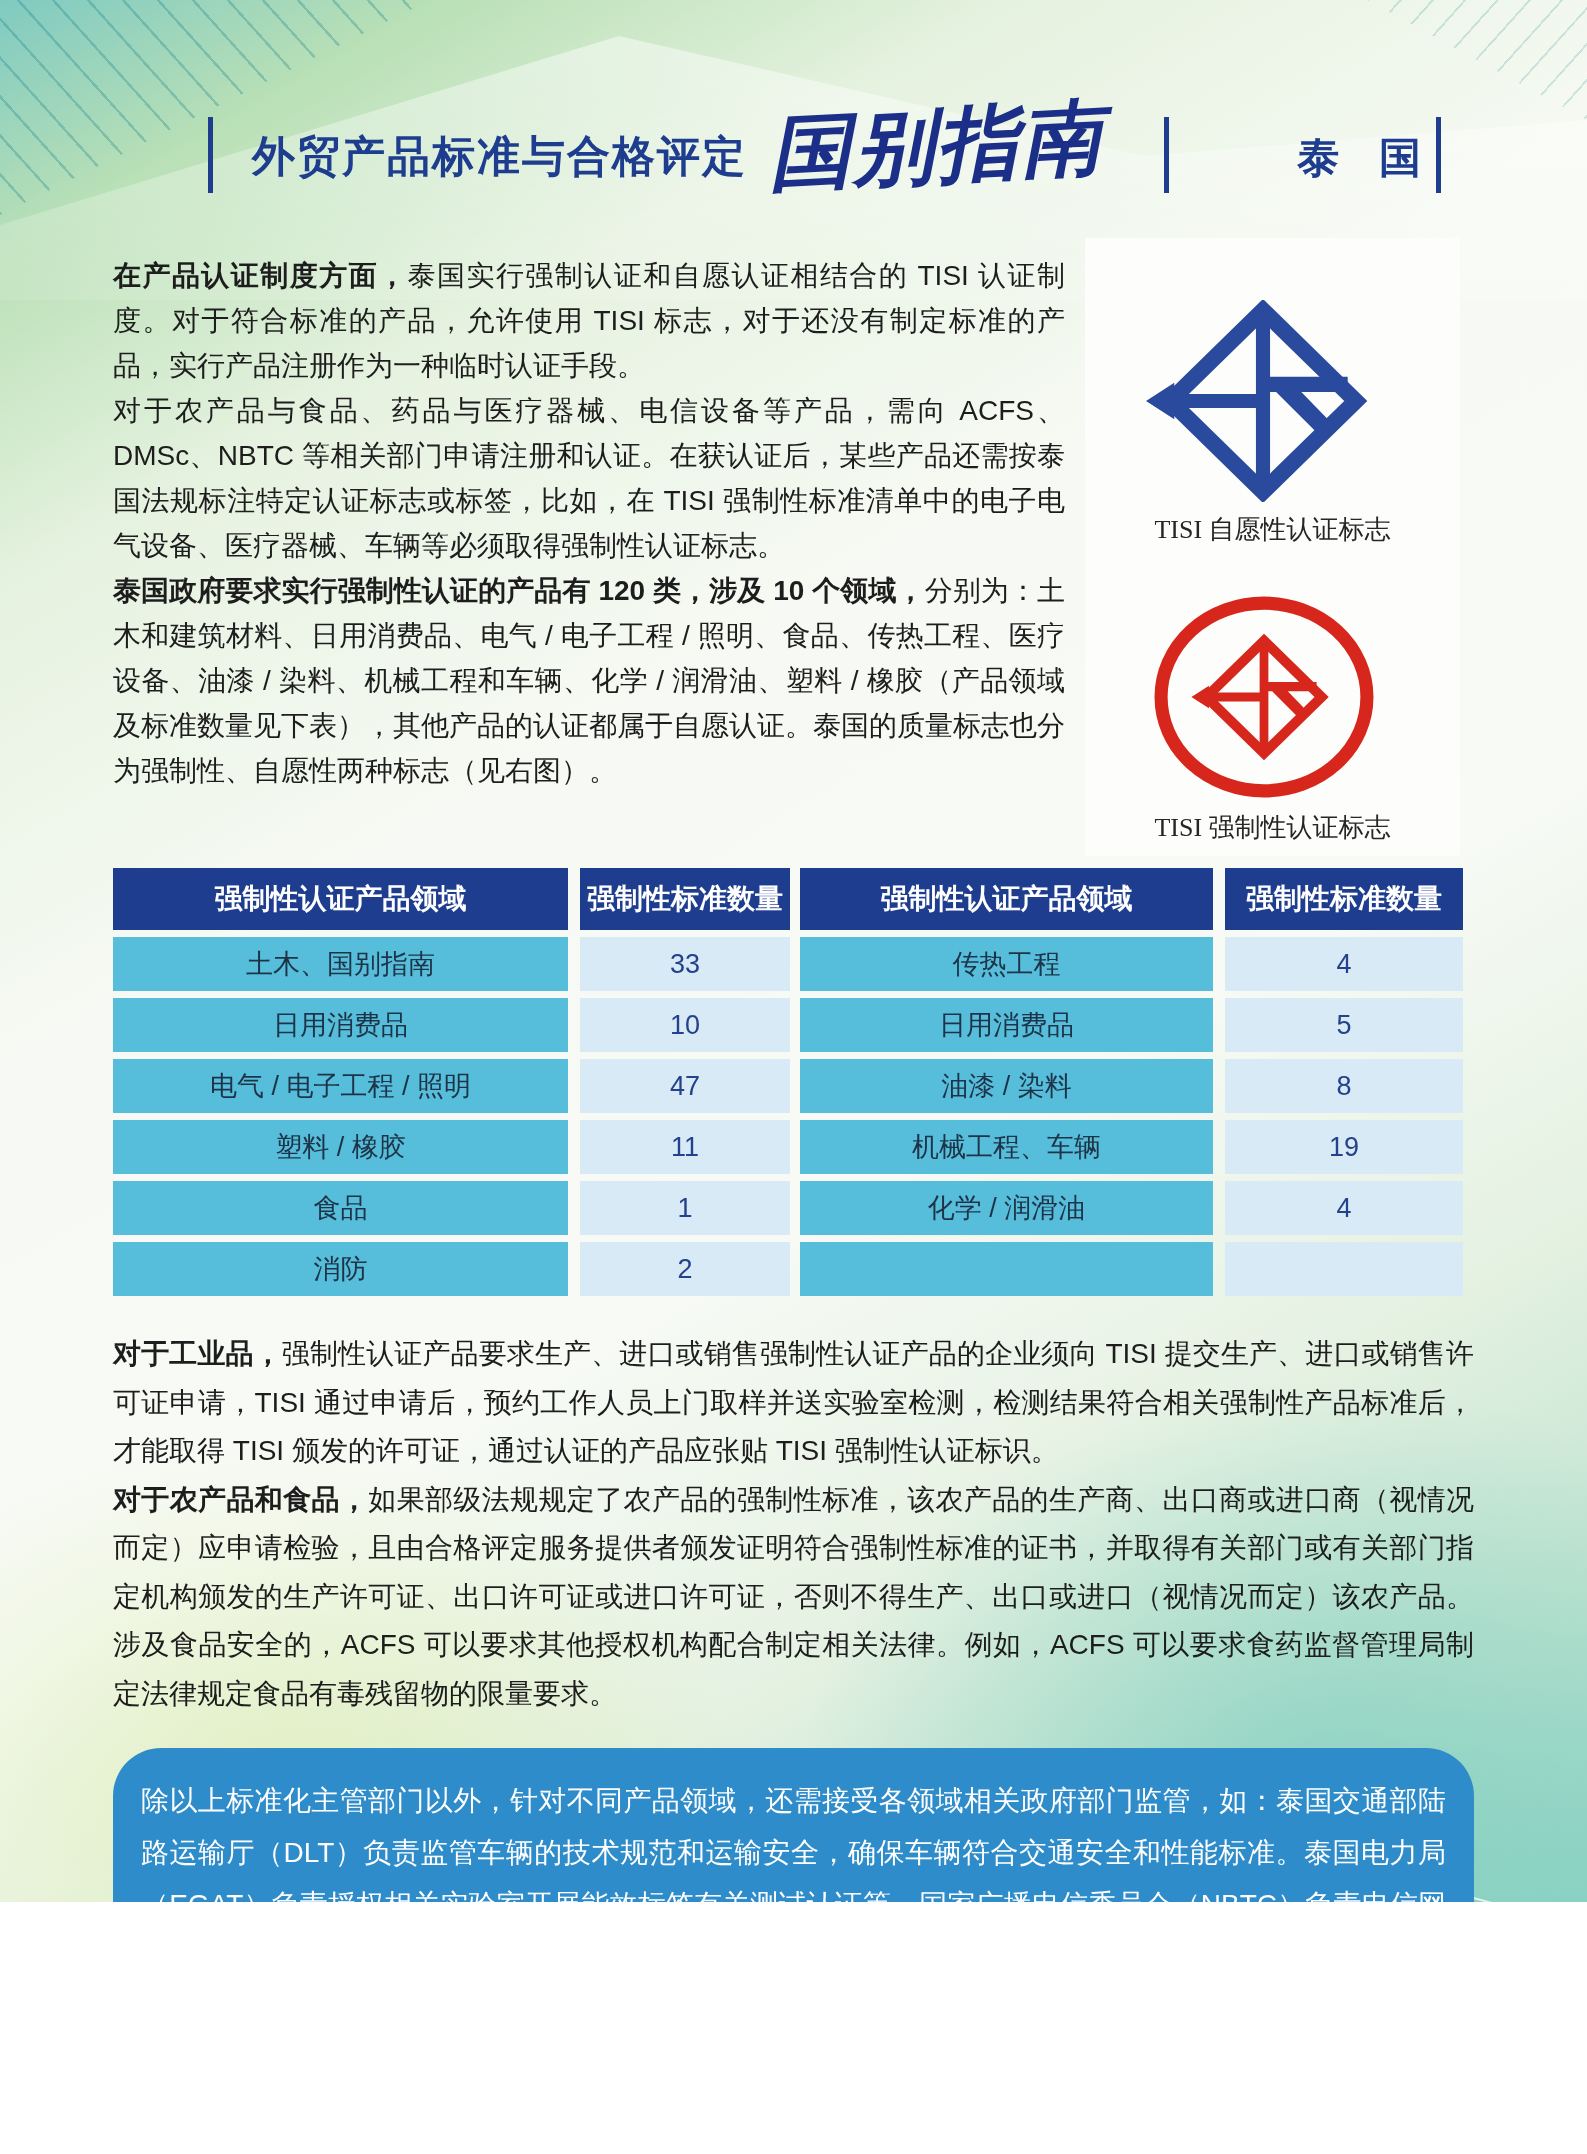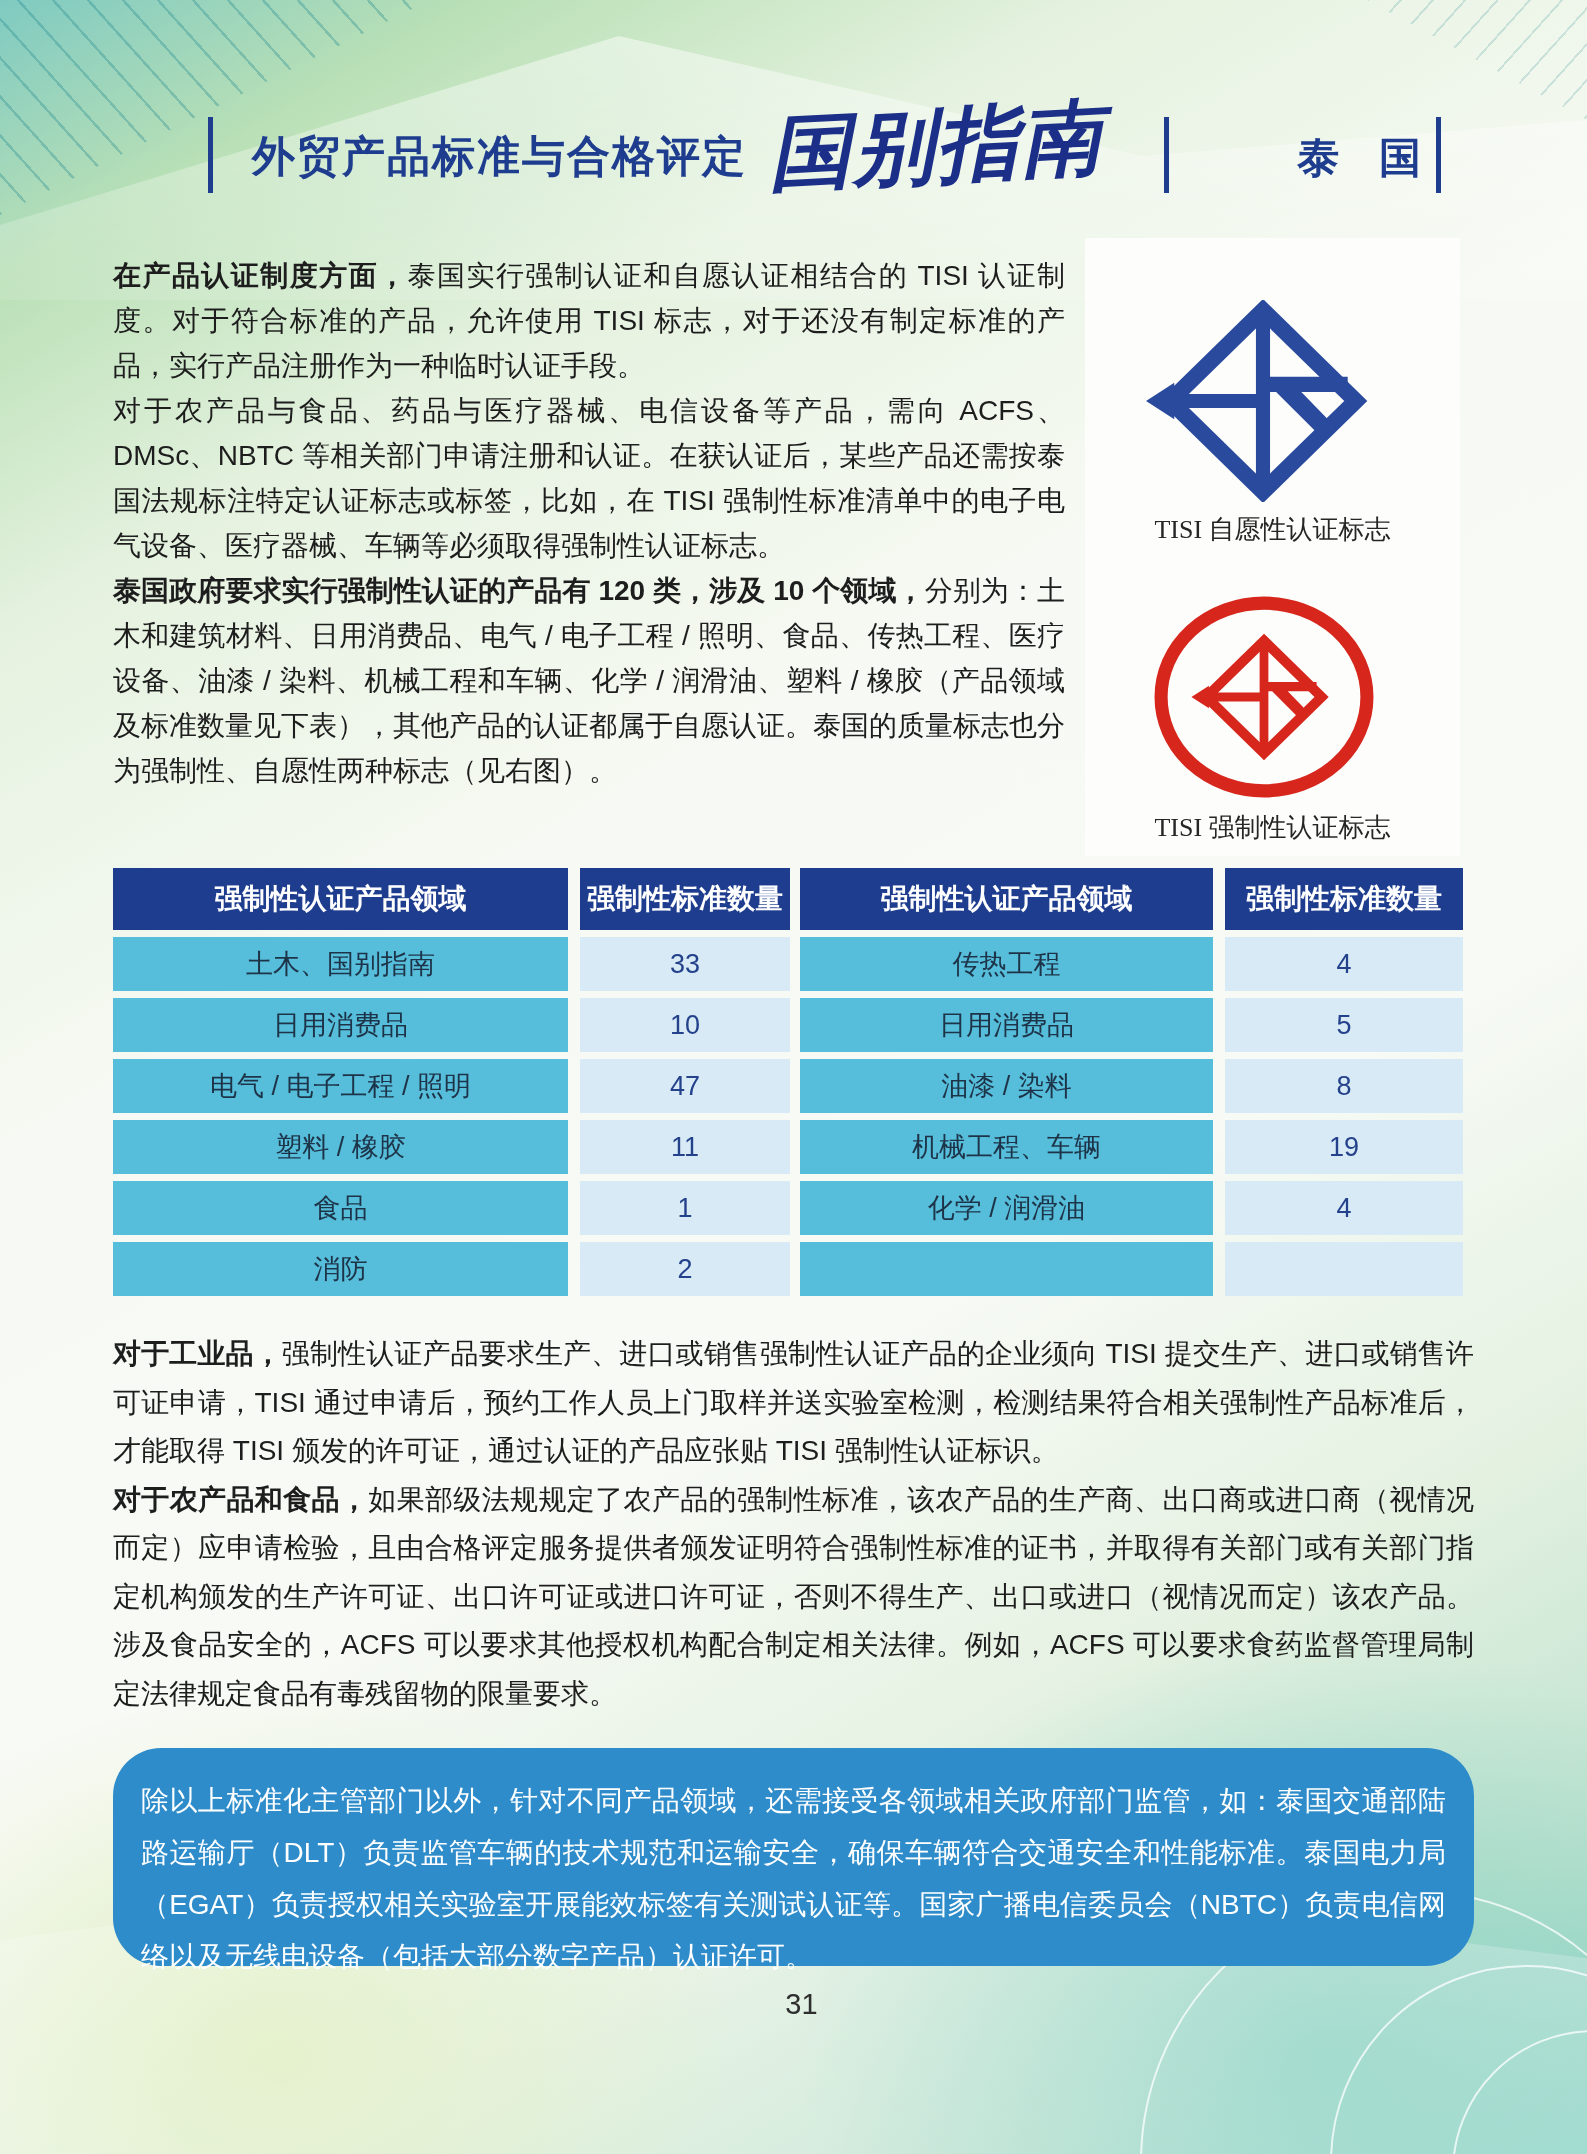--- a/index.html
+++ b/index.html
@@ -1,17 +1,17 @@
 <!DOCTYPE html>
 <html style="--navy: #1e3d8f; --teal-cell: #56bdda; --light-cell: #d7eaf5; --note-bg: #2e8cca; --voluntary-logo: #2a4a9e; --mandatory-logo: #d7271d;"><head>
 <meta charset="utf-8">
 <style>
   html,body { margin:0; padding:0; }
   .page {
-    position:relative; width:1587px; height:2154px; overflow:hidden;
+    position:relative; width:1587px; height:1902px; overflow:hidden;
     font-family:"Liberation Sans","DejaVu Sans",sans-serif;
     background:
       linear-gradient(150deg, #7fcac1 0%, #b9e0b6 9%, #e6f2e0 21%, #f7faf4 38%, #f7faf5 60%, #e4f1e1 76%, #c0e3d0 90%, #93d5c6 100%);
     color:#1c1c1c;
   }
   .abs { position:absolute; }
 
   
   .hatch { left:0; top:0; width:430px; height:215px;
     background:repeating-linear-gradient(48deg, rgba(23,128,138,0.30) 0 2.5px, transparent 2.5px 26px);

